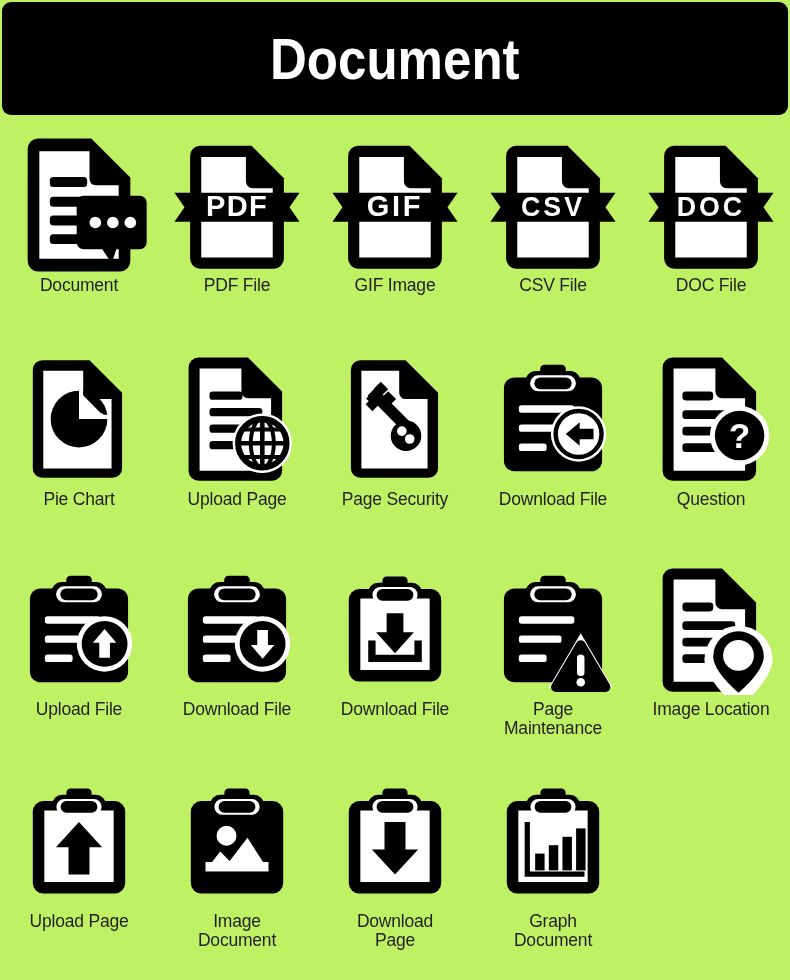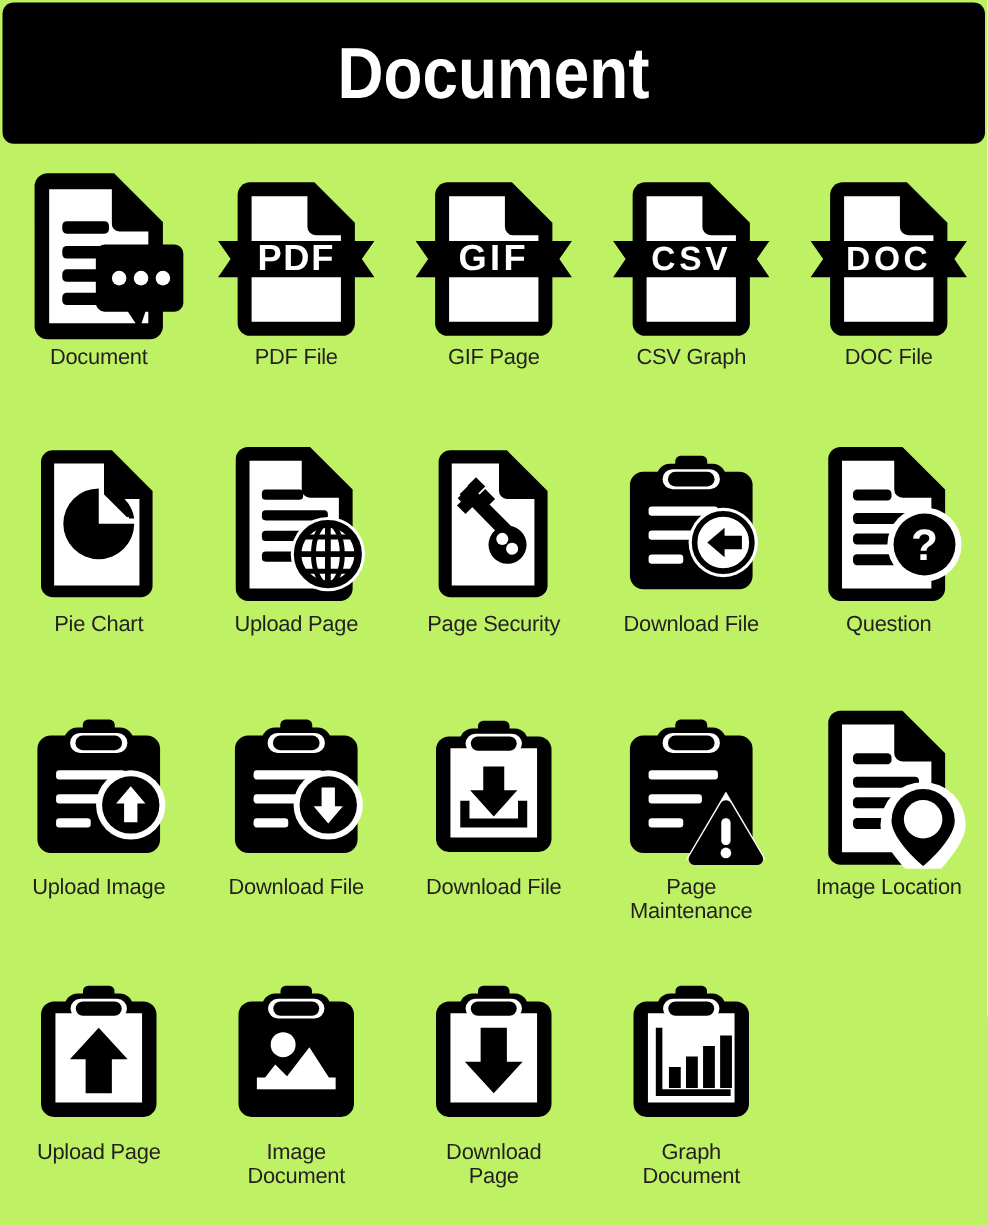--- a/index.html
+++ b/index.html
@@ -124,33 +124,33 @@
 
     <div class="cell">
       <div class="icon-wrap">
         <svg width="134" height="134" viewBox="0 0 120 120">
           <path fill="#000" d="M18 16a9 9 0 0 1 9-9h46l29 29v72a9 9 0 0 1-9 9H27a9 9 0 0 1-9-9V16z"></path>
           <path fill="#fff" d="M28 17h40v22a6 6 0 0 0 6 6h18v62H28V17z"></path>
           <path fill="#000" d="M4 49h112l-9 13 9 13H4l9-13L4 49z"></path>
           <text x="60" y="70" fill="#fff" font-family="Liberation Sans, sans-serif" font-size="26" font-weight="bold" text-anchor="middle" letter-spacing="2.4">GIF</text>
         </svg>
       </div>
-      <div class="cell-label">GIF Page</div>
+      <div class="cell-label">GIF Image</div>
     </div>
 
     <div class="cell">
       <div class="icon-wrap">
         <svg width="134" height="134" viewBox="0 0 120 120">
           <path fill="#000" d="M18 16a9 9 0 0 1 9-9h46l29 29v72a9 9 0 0 1-9 9H27a9 9 0 0 1-9-9V16z"></path>
           <path fill="#fff" d="M28 17h40v22a6 6 0 0 0 6 6h18v62H28V17z"></path>
           <path fill="#000" d="M4 49h112l-9 13 9 13H4l9-13L4 49z"></path>
           <text x="60" y="70" fill="#fff" font-family="Liberation Sans, sans-serif" font-size="24" font-weight="bold" text-anchor="middle" letter-spacing="2.6">CSV</text>
         </svg>
       </div>
-      <div class="cell-label">CSV Graph</div>
+      <div class="cell-label">CSV File</div>
     </div>
 
     <div class="cell">
       <div class="icon-wrap">
         <svg width="134" height="134" viewBox="0 0 120 120">
           <path fill="#000" d="M18 16a9 9 0 0 1 9-9h46l29 29v72a9 9 0 0 1-9 9H27a9 9 0 0 1-9-9V16z"></path>
           <path fill="#fff" d="M28 17h40v22a6 6 0 0 0 6 6h18v62H28V17z"></path>
           <path fill="#000" d="M4 49h112l-9 13 9 13H4l9-13L4 49z"></path>
           <text x="60" y="70" fill="#fff" font-family="Liberation Sans, sans-serif" font-size="24" font-weight="bold" text-anchor="middle" letter-spacing="2.6">DOC</text>
         </svg>
@@ -261,21 +261,21 @@
           <path fill="#fff" d="M46 20h28a7.5 7.5 0 0 1 0 15H46a7.5 7.5 0 0 1 0-15z"></path>
           <path fill="#000" d="M48 22h24a5.5 5.5 0 0 1 0 11H48a5.5 5.5 0 0 1 0-11z"></path>
           <rect x="28" y="48" width="52" height="7" rx="2.5" fill="#fff"></rect>
           <rect x="28" y="66" width="40" height="7" rx="2.5" fill="#fff"></rect>
           <rect x="28" y="84" width="26" height="7" rx="2.5" fill="#fff"></rect>
           <circle cx="84" cy="74" r="26" fill="#fff"></circle>
           <circle cx="84" cy="74" r="21.5" fill="#000"></circle>
           <path fill="#fff" d="M84 60l11 13h-6v14h-10V73h-6l11-13z"></path>
         </svg>
       </div>
-      <div class="cell-label">Upload Image</div>
+      <div class="cell-label">Upload File</div>
     </div>
 
     <div class="cell">
       <div class="icon-wrap">
         <svg width="128" height="128" viewBox="0 0 120 120">
           <path fill="#000" d="M52 10h16a4 4 0 0 1 4 4v4h-24v-4a4 4 0 0 1 4-4z"></path>
           <path fill="#000" d="M44 16h32a10 10 0 0 1 10 10H34a10 10 0 0 1 10-10z"></path>
           <path fill="#000" d="M24 22h72a10 10 0 0 1 10 10v68a10 10 0 0 1-10 10H24a10 10 0 0 1-10-10V32a10 10 0 0 1 10-10z"></path>
           <path fill="#fff" d="M46 20h28a7.5 7.5 0 0 1 0 15H46a7.5 7.5 0 0 1 0-15z"></path>
           <path fill="#000" d="M48 22h24a5.5 5.5 0 0 1 0 11H48a5.5 5.5 0 0 1 0-11z"></path>

